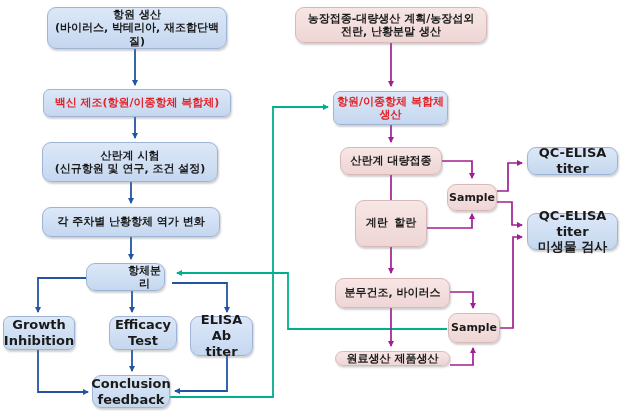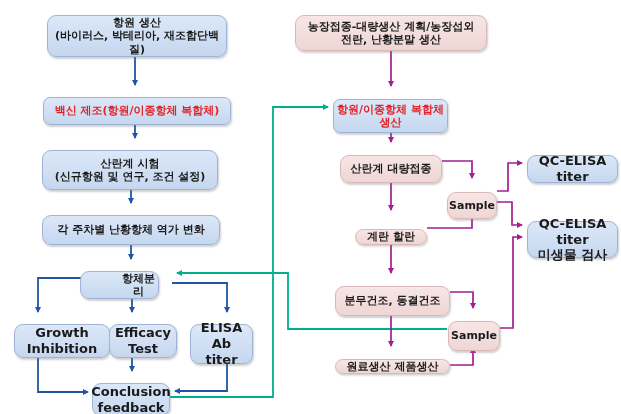--- a/index.html
+++ b/index.html
@@ -16,21 +16,20 @@
     display:flex;align-items:center;justify-content:center;
     text-align:center;
     white-space:pre-line;
     font-weight:bold;
     color:#1a1a1a;
     border-radius:9px;
     box-sizing:border-box;
     line-height:1.22;
     padding:1px 3px;
     box-shadow:1px 1.5px 2px rgba(120,120,120,0.35);
-    margin-top:8px;
   }
   .node.blue{
     background:linear-gradient(#dce8f8,#c5d7ef);
     border:1px solid #9db4d6;
   }
   .node.pink{
     background:linear-gradient(#f7e6e5,#eed6d5);
     border:1px solid #d9b9b8;
   }
   .node.red-text{color:#e32228;border-radius:7px;}
@@ -92,46 +91,46 @@
   <div class="node blue fs11" style="left:47px;top:7px;width:180px;height:42px;">항원 생산
 (바이러스, 박테리아, 재조합단백질)</div>
 
   <div class="node blue red-text fs11" style="left:43px;top:89px;width:188px;height:28px;">백신 제조(항원/이종항체 복합체)</div>
 
   <div class="node blue fs11" style="left:42px;top:142px;width:176px;height:40px;">산란계 시험
 (신규항원 및 연구, 조건 설정)</div>
 
   <div class="node blue fs11" style="left:42px;top:207px;width:178px;height:30px;">각 주차별 난황항체 역가 변화</div>
 
-  <div class="node blue fs11" style="left:80px;top:263px;width:79px;height:28px;padding-left:41px;">항체분리</div>
+  <div class="node blue fs11" style="left:86px;top:263px;width:79px;height:28px;padding-left:41px;">항체분리</div>
 
-  <div class="node blue fs10" style="left:14px;top:316px;width:96px;height:34px;">Growth
+  <div class="node blue fs10" style="left:3px;top:316px;width:72px;height:34px;border-radius:7px;">Growth
 Inhibition</div>
 
   <div class="node blue fs10" style="left:109px;top:316px;width:68px;height:34px;">Efficacy Test</div>
 
   <div class="node blue fs10" style="left:190px;top:316px;width:63px;height:40px;">ELISA Ab
 titer</div>
 
   <div class="node blue fs10" style="left:92px;top:375px;width:78px;height:33px;">Conclusion
 feedback</div>
 
   <div class="node pink fs11" style="left:295px;top:7px;width:192px;height:36px;">농장접종-대량생산 계획/농장섭외
 전란, 난황분말 생산</div>
 
   <div class="node blue red-text fs11" style="left:333px;top:91px;width:115px;height:34px;">항원/이종항체 복합체
 생산</div>
 
   <div class="node pink fs11" style="left:340px;top:147px;width:102px;height:28px;">산란계 대량접종</div>
 
-  <div class="node pink fs11" style="left:355px;top:221px;width:72px;height:16px;">계란 할란</div>
+  <div class="node pink fs11" style="left:355px;top:200px;width:72px;height:47px;font-family:Liberation Mono, monospace;">계란 할란</div>
 
   <div class="node pink fs11" style="left:447px;top:184px;width:50px;height:27px;">Sample</div>
 
-  <div class="node pink fs11" style="left:335px;top:278px;width:115px;height:30px;">분무건조, 동결건조</div>
+  <div class="node pink fs11" style="left:335px;top:278px;width:115px;height:30px;">분무건조, 바이러스</div>
 
   <div class="node pink fs11" style="left:335px;top:351px;width:115px;height:15px;">원료생산 제품생산</div>
 
   <div class="node pink fs11" style="left:448px;top:313px;width:52px;height:30px;">Sample</div>
 
   <div class="node blue fs10" style="left:527px;top:147px;width:91px;height:28px;">QC-ELISA titer</div>
 
   <div class="node blue fs10" style="left:527px;top:213px;width:91px;height:37px;">QC-ELISA titer
 미생물 검사</div>
 

